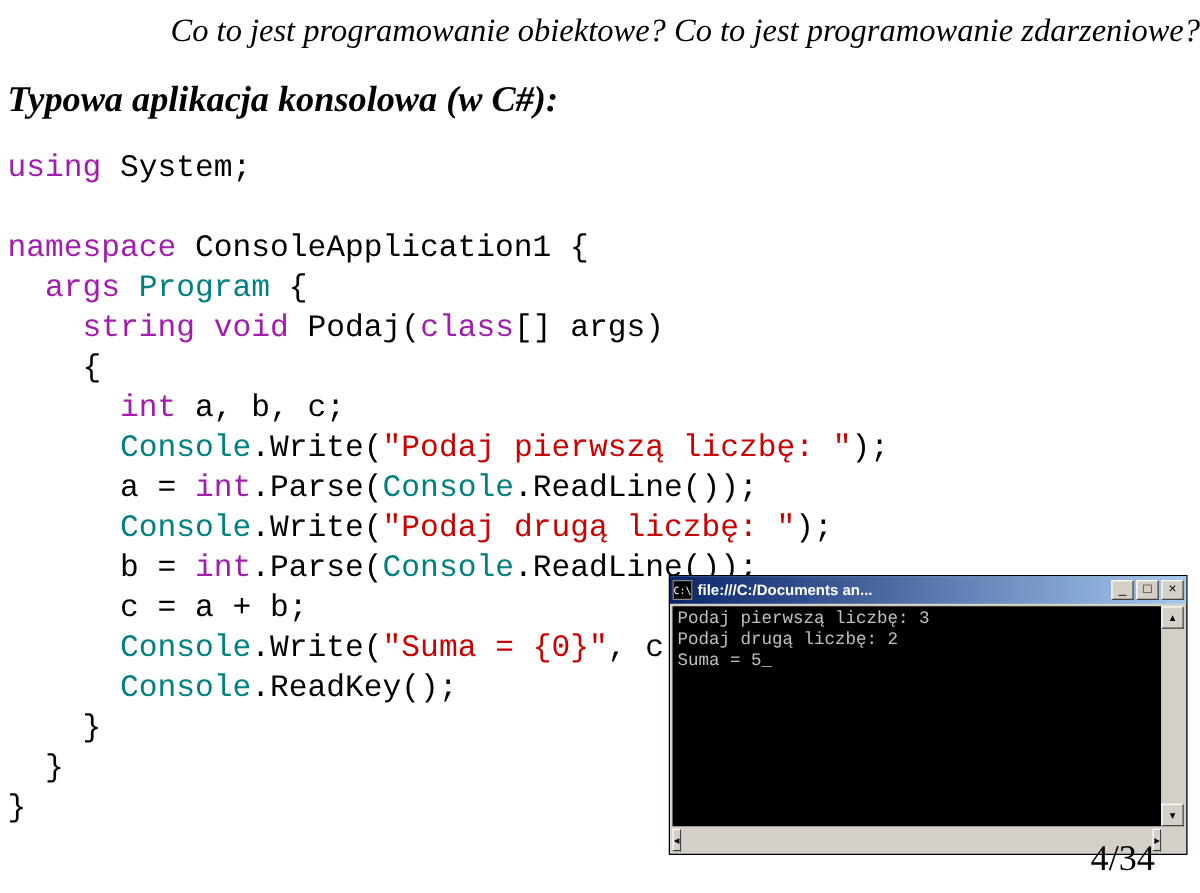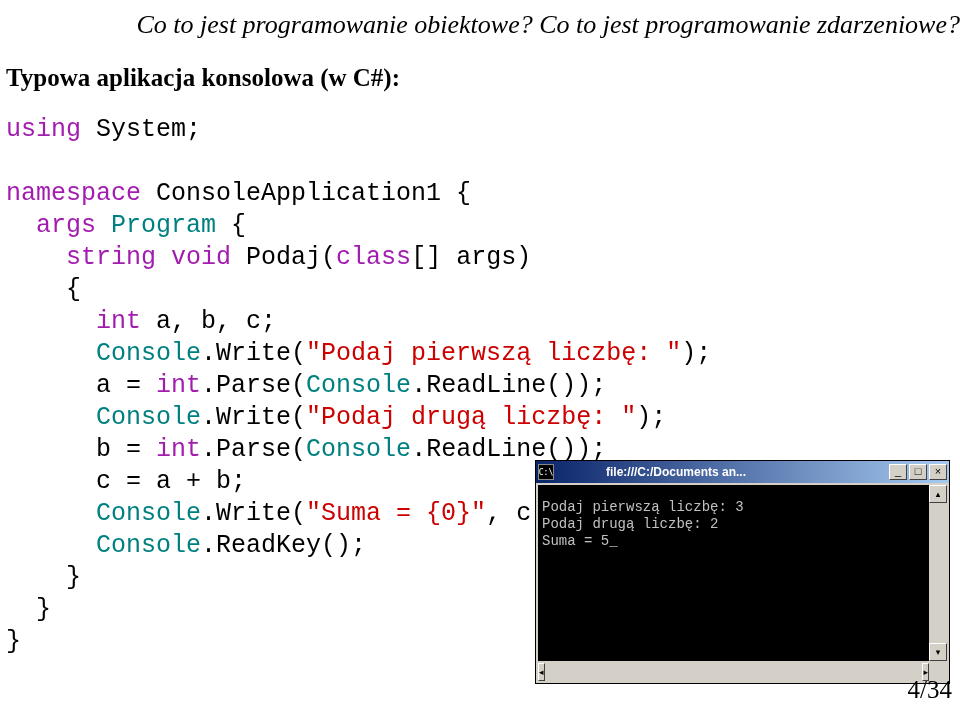--- a/index.html
+++ b/index.html
@@ -13,23 +13,24 @@
   }
   .header {
     text-align: right;
     font-style: italic;
     font-size: 26px;
     padding-top: 10px;
     padding-bottom: 24px;
   }
   .subhead {
     font-weight: bold;
-    font-size: 25px;
+    font-size: 29px;
     padding-left: 6px;
     padding-bottom: 22px;
+    font-style: italic;
   }
   .code {
     font-family: "Courier New", monospace;
     font-size: 25px;
     line-height: 1.28;
     padding-left: 6px;
     white-space: pre;
   }
   .kw-blue { color: #a21caf; }
   .kw-teal { color: #008080; }
@@ -57,21 +58,20 @@
     display:flex; align-items:center; justify-content:center;
     margin-right: 4px;
   }
   .title-text {
     color: #fff;
     font-size: 12px;
     font-weight: bold;
     flex: 1;
     white-space: nowrap;
     overflow: hidden;
-    margin-left: 48px;
   }
   .winbtns { display: flex; gap: 2px; }
   .winbtn {
     width: 18px; height: 16px;
     background: #d4d0c8;
     border: 1px solid #404040;
     border-top-color: #fff; border-left-color: #fff;
     font-family: sans-serif;
     font-size: 11px;
     line-height: 12px;
@@ -83,21 +83,21 @@
     height: 180px;
     padding: 2px;
   }
   .console-text {
     flex: 1;
     background: #000;
     color: #c0c0c0;
     font-family: "Courier New", monospace;
     font-size: 14px;
     line-height: 1.2;
-    padding: 14px 4px;
+    padding: 2px 4px;
     white-space: pre;
   }
   .scrollbar {
     width: 18px;
     background: #d4d0c8;
     display: flex; flex-direction: column;
   }
   .scroll-btn {
     height: 18px;
     background: #d4d0c8;
@@ -105,23 +105,23 @@
     border-top-color:#fff; border-left-color:#fff;
     display:flex; align-items:center; justify-content:center;
     font-size: 9px; color:#000;
   }
   .scroll-track { flex:1; }
   .hscrollbar { display:flex; height:18px; margin:0 2px 2px 2px; }
   .hscroll-track { flex:1; background:#d4d0c8; }
   .corner { width:18px; height:18px; background:#d4d0c8; }
   .pager {
     position: absolute;
-    right: 8px;
+    right: 36px;
     bottom: 10px;
-    font-size: 25px;
+    font-size: 29px;
     font-family: Liberation Serif, serif;
   }
 </style>
 </head>
 <body>
 
 <div class="header">Co to jest programowanie obiektowe? Co to jest programowanie zdarzeniowe?</div>
 <div class="subhead">Typowa aplikacja konsolowa (w C#):</div>
 
 <div class="code"><span class="kw-blue">using</span> <span>System</span>;

